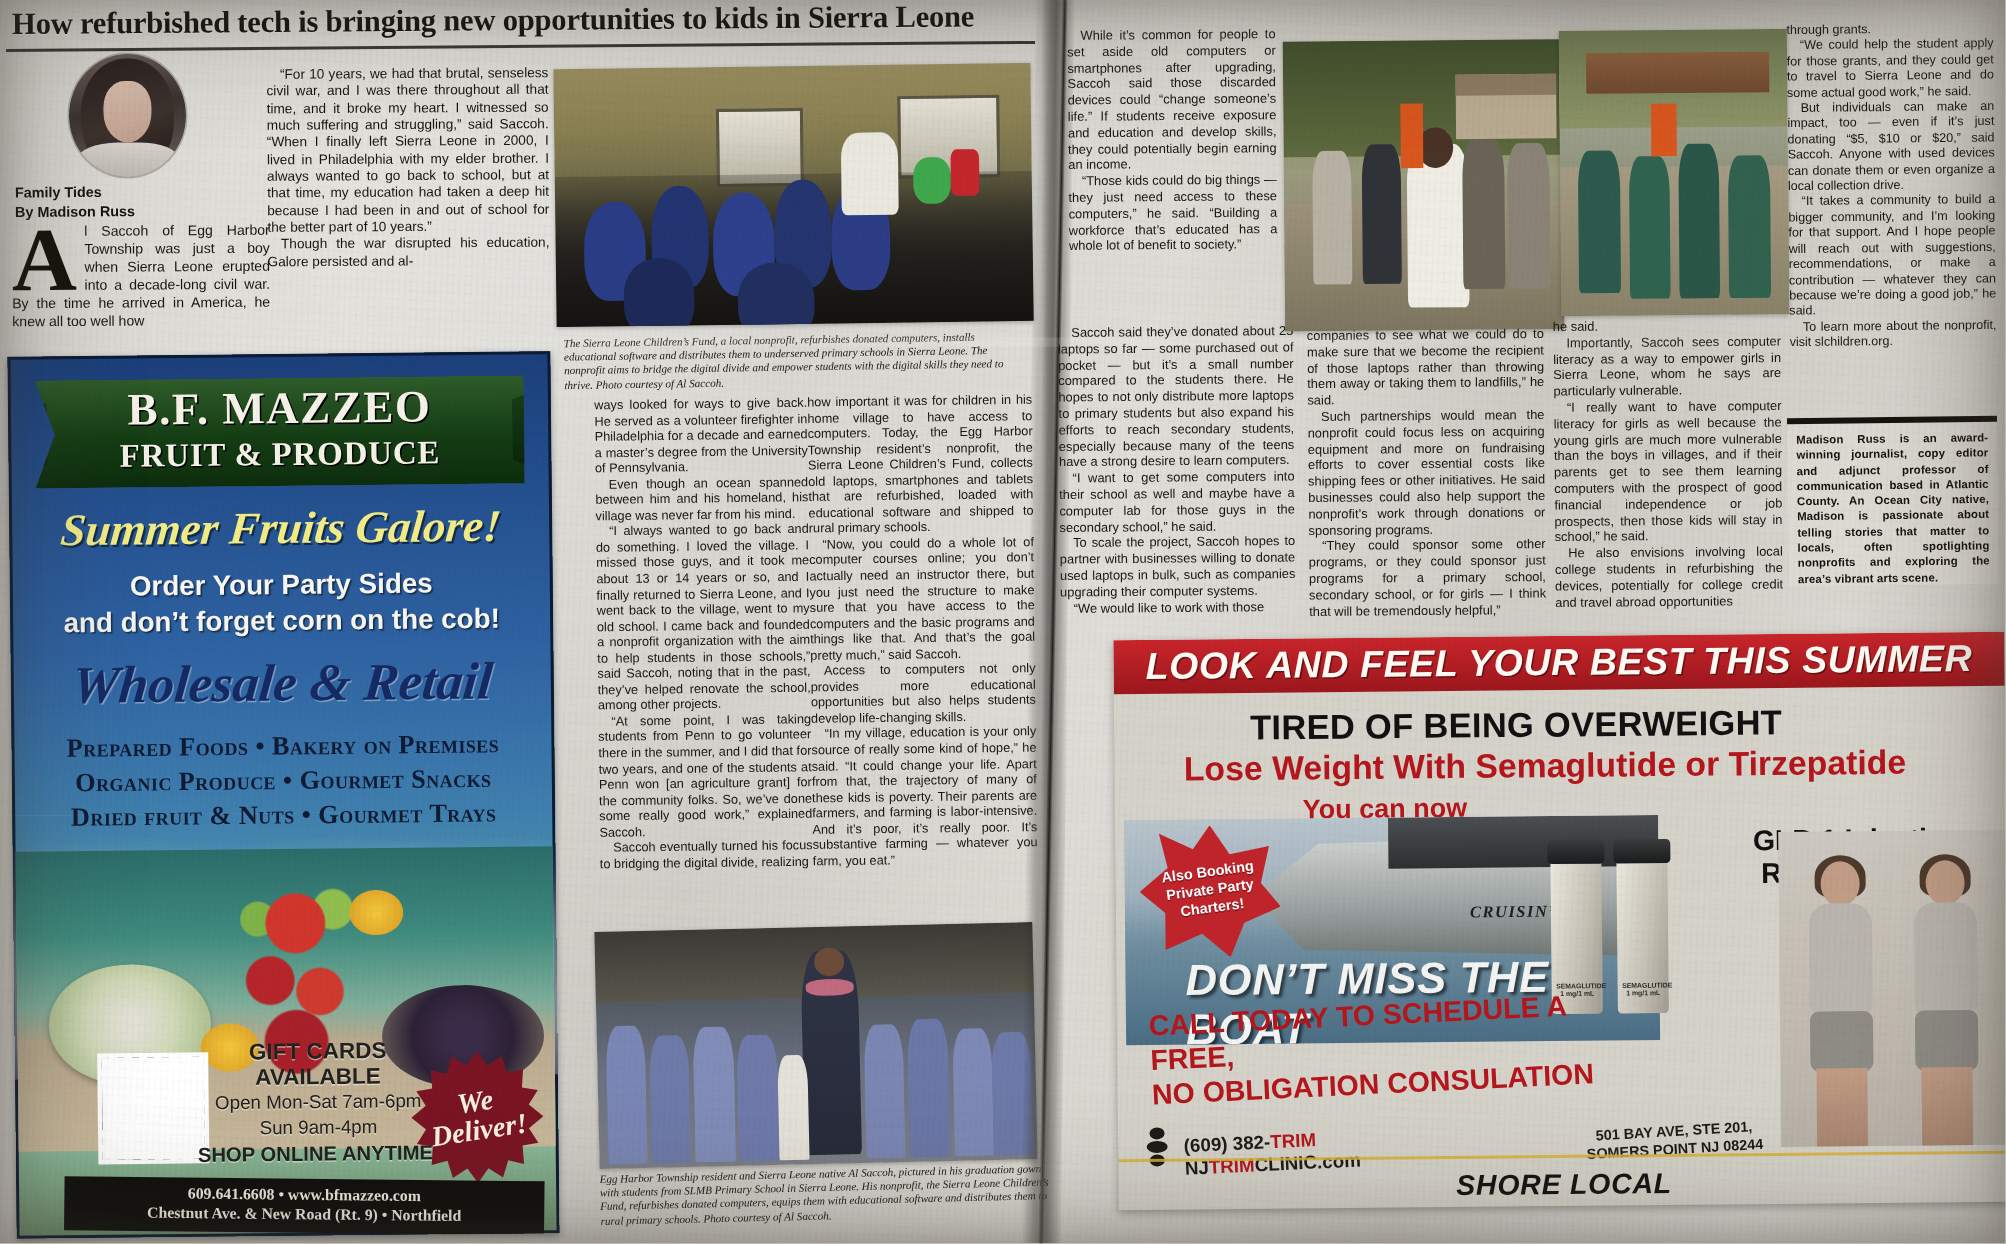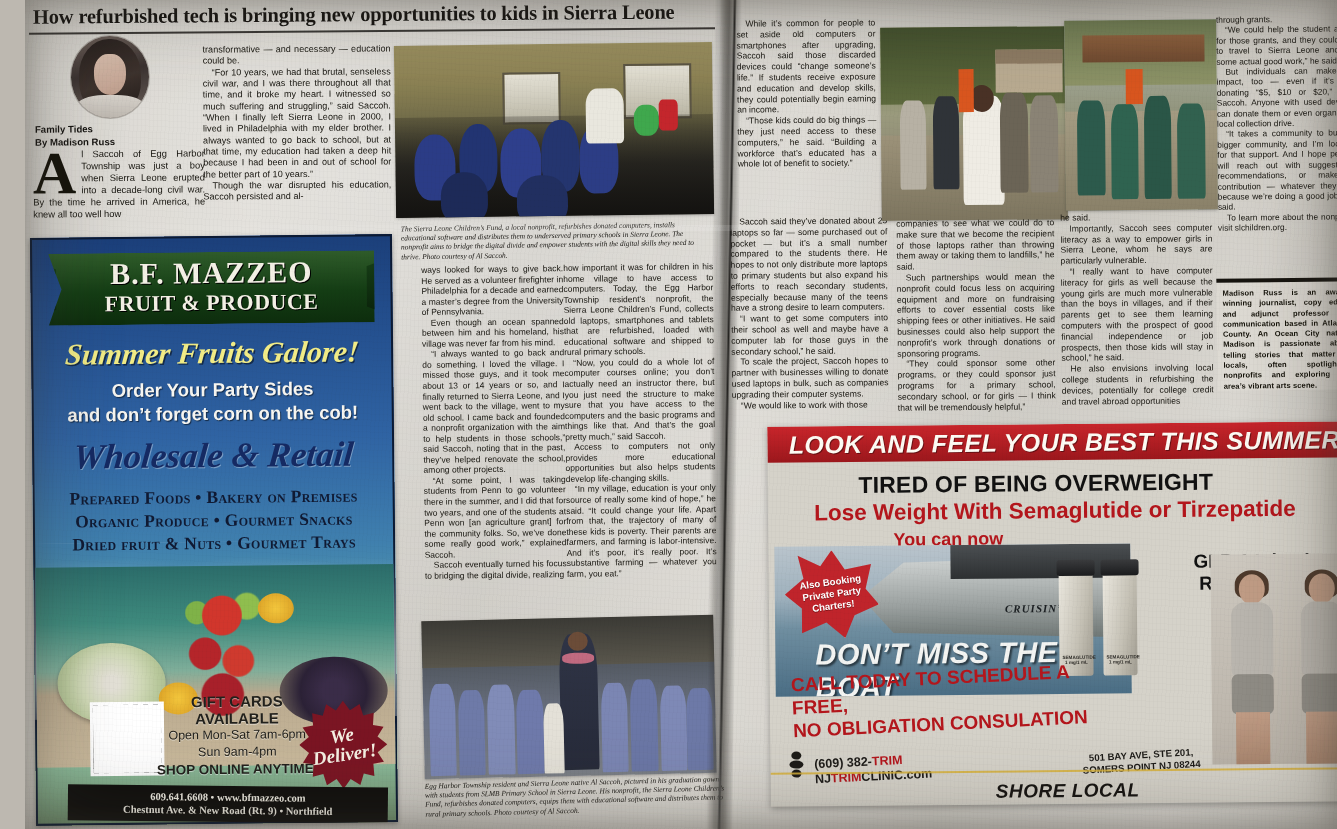--- a/index.html
+++ b/index.html
@@ -9,21 +9,20 @@
     font-family:"Liberation Sans", sans-serif;
     position:relative;
   }
   #page{
     position:absolute;inset:0;
     background:
       radial-gradient(ellipse at 30% 20%, rgba(255,255,255,.38), rgba(255,255,255,0) 55%),
       radial-gradient(ellipse at 80% 75%, rgba(255,255,255,.25), rgba(255,255,255,0) 60%),
       linear-gradient(100deg,#cfccc5 0%,#d9d6cf 18%,#c9c6bf 38%,#d6d3cc 55%,#c6c3bb 72%,#d3d0c9 88%,#c2bfb7 100%);
     overflow:hidden;
-    margin-left:25px;
   }
   
   #grain{
     position:absolute;inset:0;pointer-events:none;opacity:.30;
     background-image:
       repeating-linear-gradient(92deg, rgba(0,0,0,.05) 0 1px, rgba(255,255,255,0) 1px 4px),
       repeating-linear-gradient(3deg, rgba(0,0,0,.035) 0 1px, rgba(255,255,255,0) 1px 6px);
     mix-blend-mode:multiply;
   }
   
@@ -363,23 +362,22 @@
     <div class="hair"></div>
       <div class="face"></div>
       <div class="body"></div>
   </div>
   <div class="byline">
     <div>Family Tides</div>
     <div>By Madison Russ</div>
   </div>
 
   <div class="col" id="c-left1">
-    <p class="noind">transformative — and necessary — education could be.</p>
     <p>“For 10 years, we had that brutal, senseless civil war, and I was there throughout all that time, and it broke my heart. I witnessed so much suffering and struggling,” said Saccoh. “When I finally left Sierra Leone in 2000, I lived in Philadelphia with my elder brother. I always wanted to go back to school, but at that time, my education had taken a deep hit because I had been in and out of school for the better part of 10 years.”</p>
-    <p>Though the war disrupted his education, Saccoh persisted and al-</p>
+    <p>Though the war disrupted his education, Galore persisted and al-</p>
   </div>
 
   <div class="col" id="c-left2">
     <span class="dropcap">A</span>
     <p class="noind">l Saccoh of Egg Harbor Township was just a boy when Sierra Leone erupted into a decade-long civil war. By the time he arrived in America, he knew all too well how</p>
   </div>
 
   <div class="photo" id="ph1">
     <div class="win" style="left:34%;top:16%;width:17%;height:28%;"></div>
     <div class="win" style="left:72%;top:12%;width:20%;height:30%;"></div>

